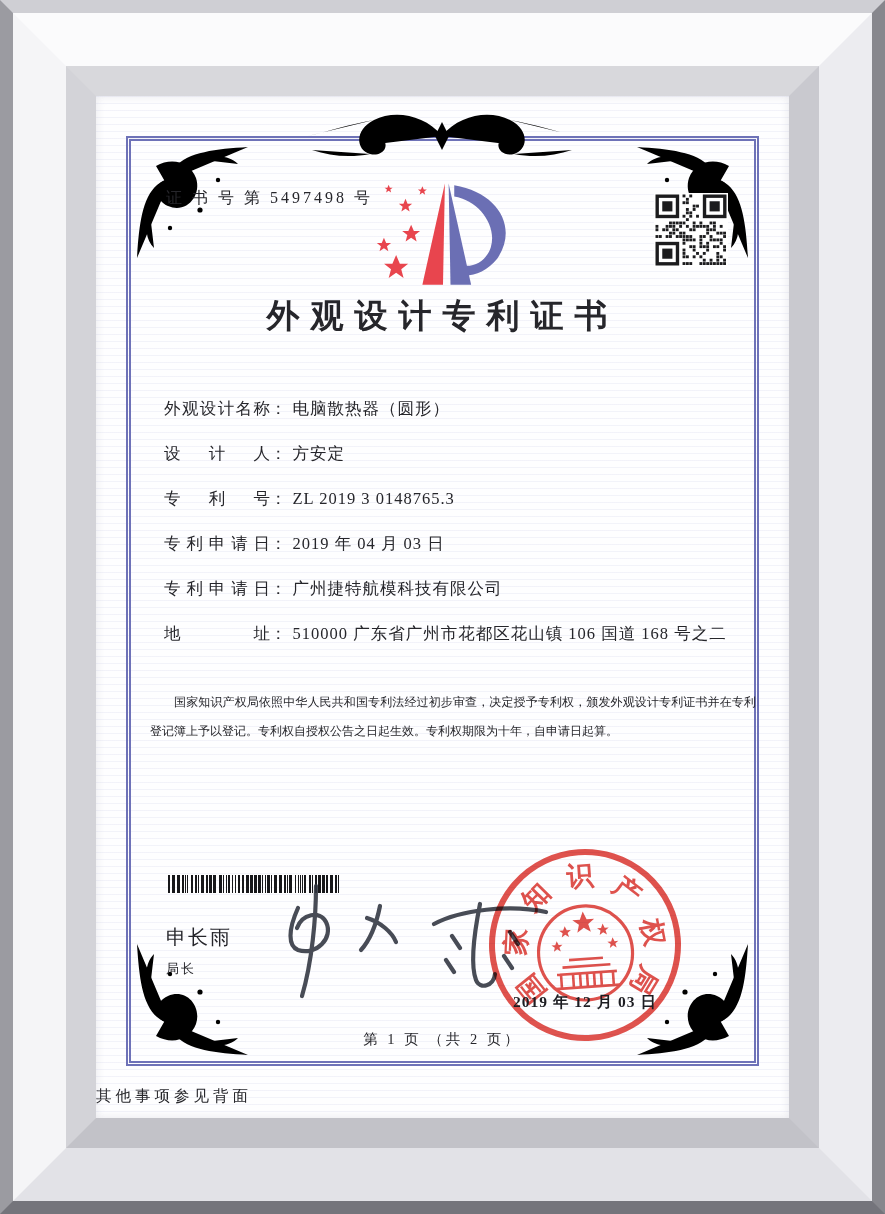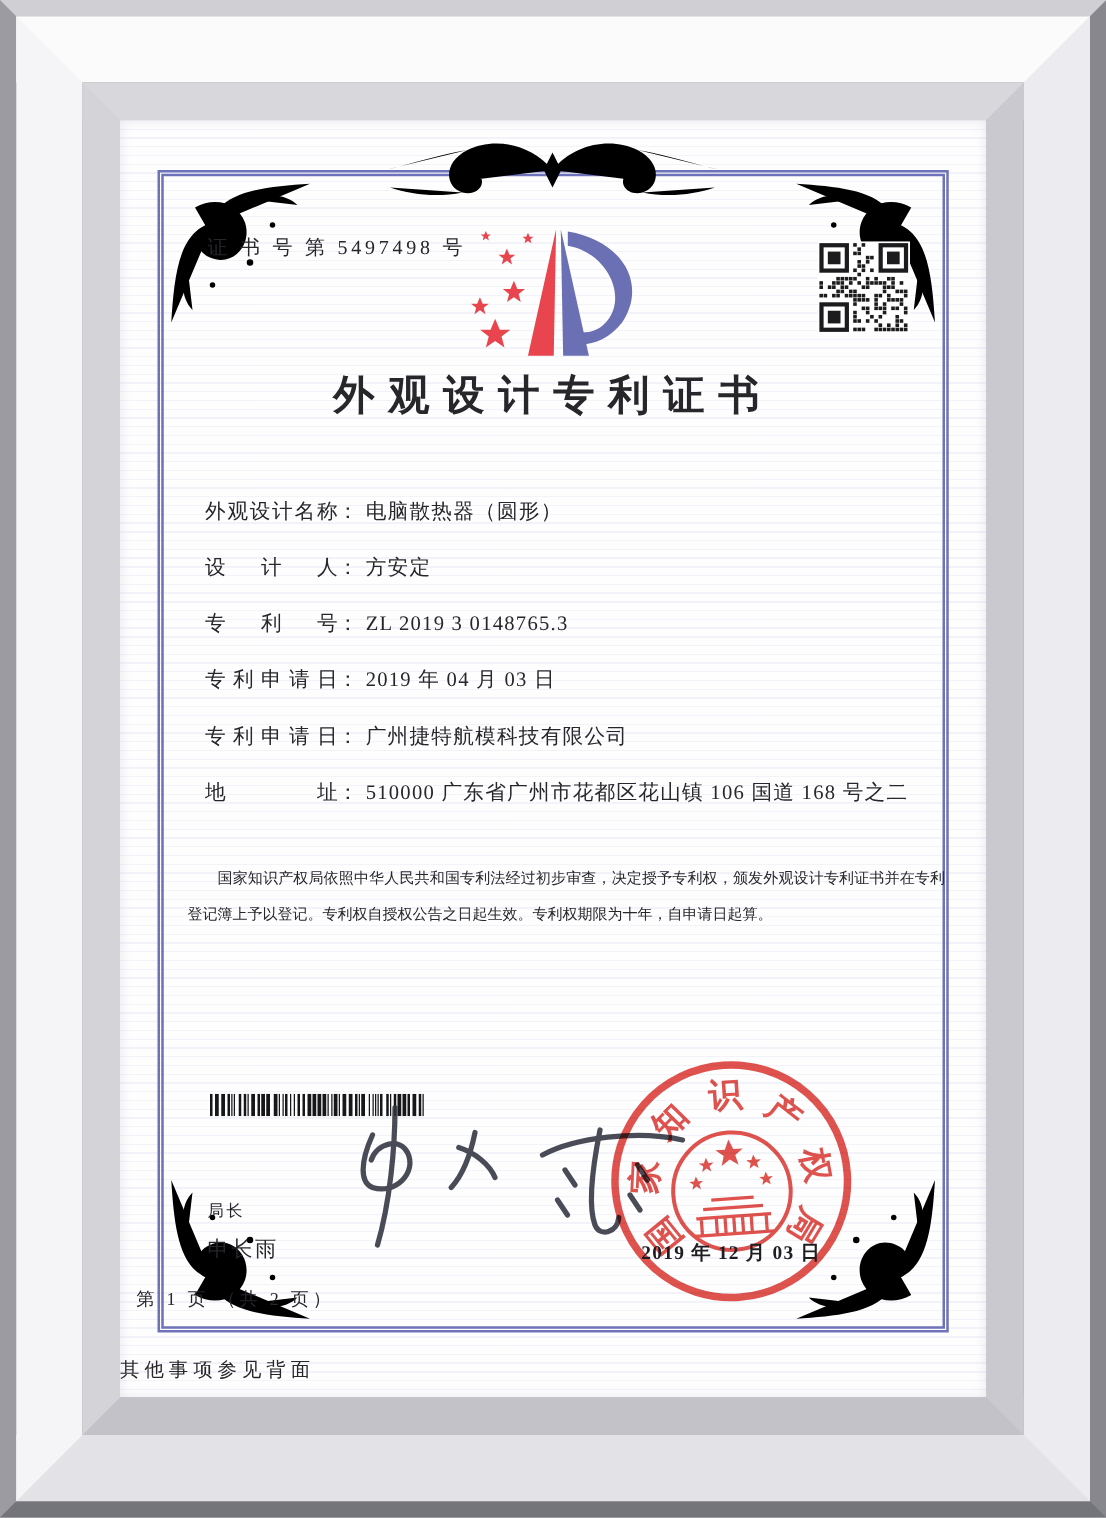--- a/index.html
+++ b/index.html
@@ -28,30 +28,30 @@
   .frow{height:45px;line-height:45px;white-space:nowrap;}
   .flabel{display:inline-block;width:106px;text-align:justify;text-align-last:justify;}
   .fvalue{margin-left:6px;letter-spacing:1px;}
   .grant{position:absolute;left:68px;top:548px;font-size:16.5px;line-height:45px;white-space:nowrap;}
   .grant .pair2{margin-left:58px;}
   .paras{position:absolute;left:54px;top:592px;width:606px;font-size:12px;
     line-height:29px;text-align:justify;}
   .paras p{margin:0;text-indent:2em;}
   .barcode{position:absolute;left:70px;top:779px;}
   .sig-title{position:absolute;left:70px;top:864px;font-size:13px;letter-spacing:2px;}
-  .sig-name{position:absolute;left:70px;top:892px;font-size:17px;letter-spacing:2px;}
+  .sig-name{position:absolute;left:70px;top:828px;font-size:20px;letter-spacing:2px;}
   .signature{position:absolute;left:168px;top:782px;}
   .seal{position:absolute;left:388px;top:748px;width:202px;height:202px;
     mix-blend-mode:multiply;transform:rotate(-4deg);}
   .seal text{font-size:27px;font-weight:700;fill:#dc3b35;
     font-family:"Liberation Sans","DejaVu Sans",sans-serif;}
   .seal-date{position:absolute;left:384px;top:896px;width:210px;text-align:center;
     font-size:15.5px;font-weight:600;letter-spacing:1px;color:#1d1d22;}
-  .page-footer{position:absolute;left:0;right:0;top:934px;text-align:left;
-    font-size:14.5px;letter-spacing:3px;padding-left:13px;}
+  .page-footer{position:absolute;left:0;right:0;top:934px;text-align:center;
+    font-size:14.5px;letter-spacing:3px;}
   .back-note{position:absolute;left:0;right:0;top:990px;
     font-size:15.5px;letter-spacing:4px;}
   .logo{position:absolute;left:272px;top:78px;}
   .qr{position:absolute;left:558px;top:97px;}
 </style>
 </head>
 <body>
 
 <div class="photo">
   <div class="frame-outer"></div>

